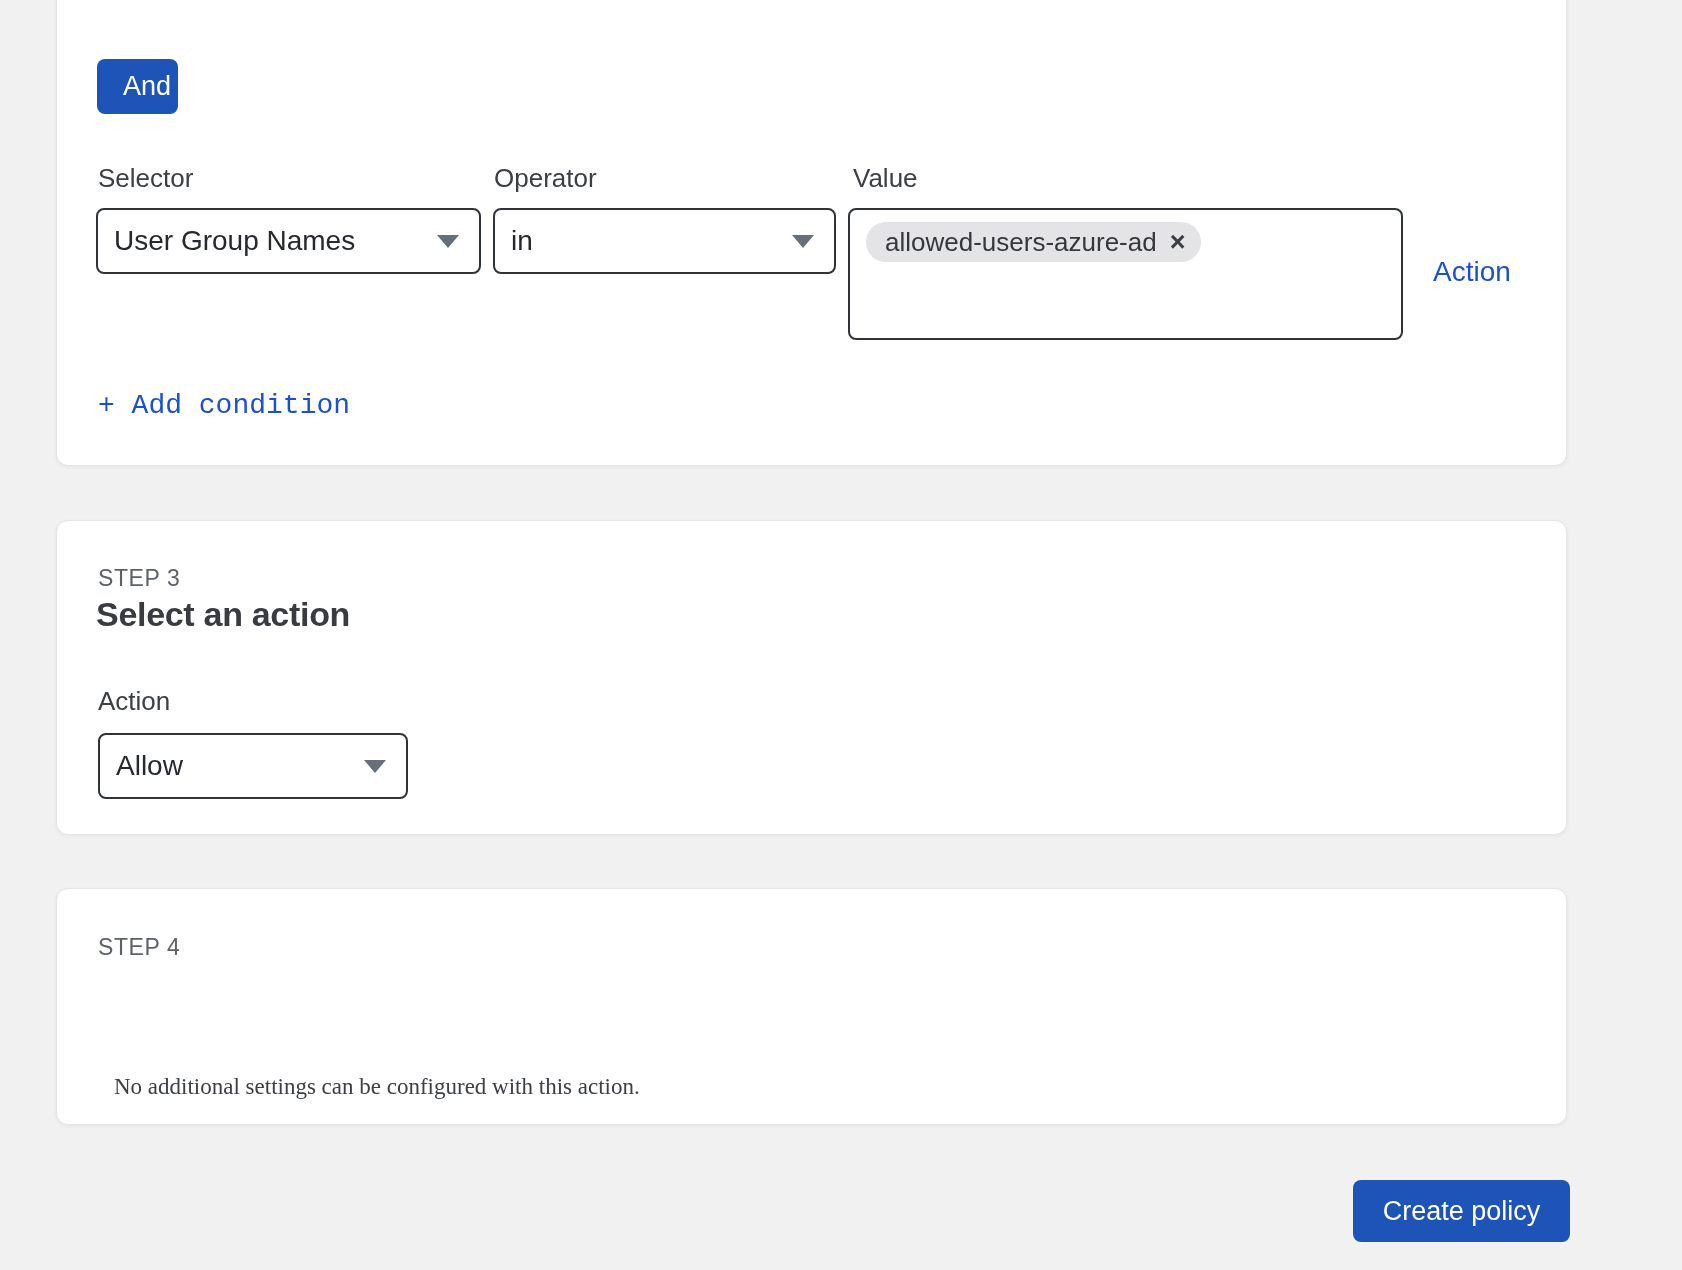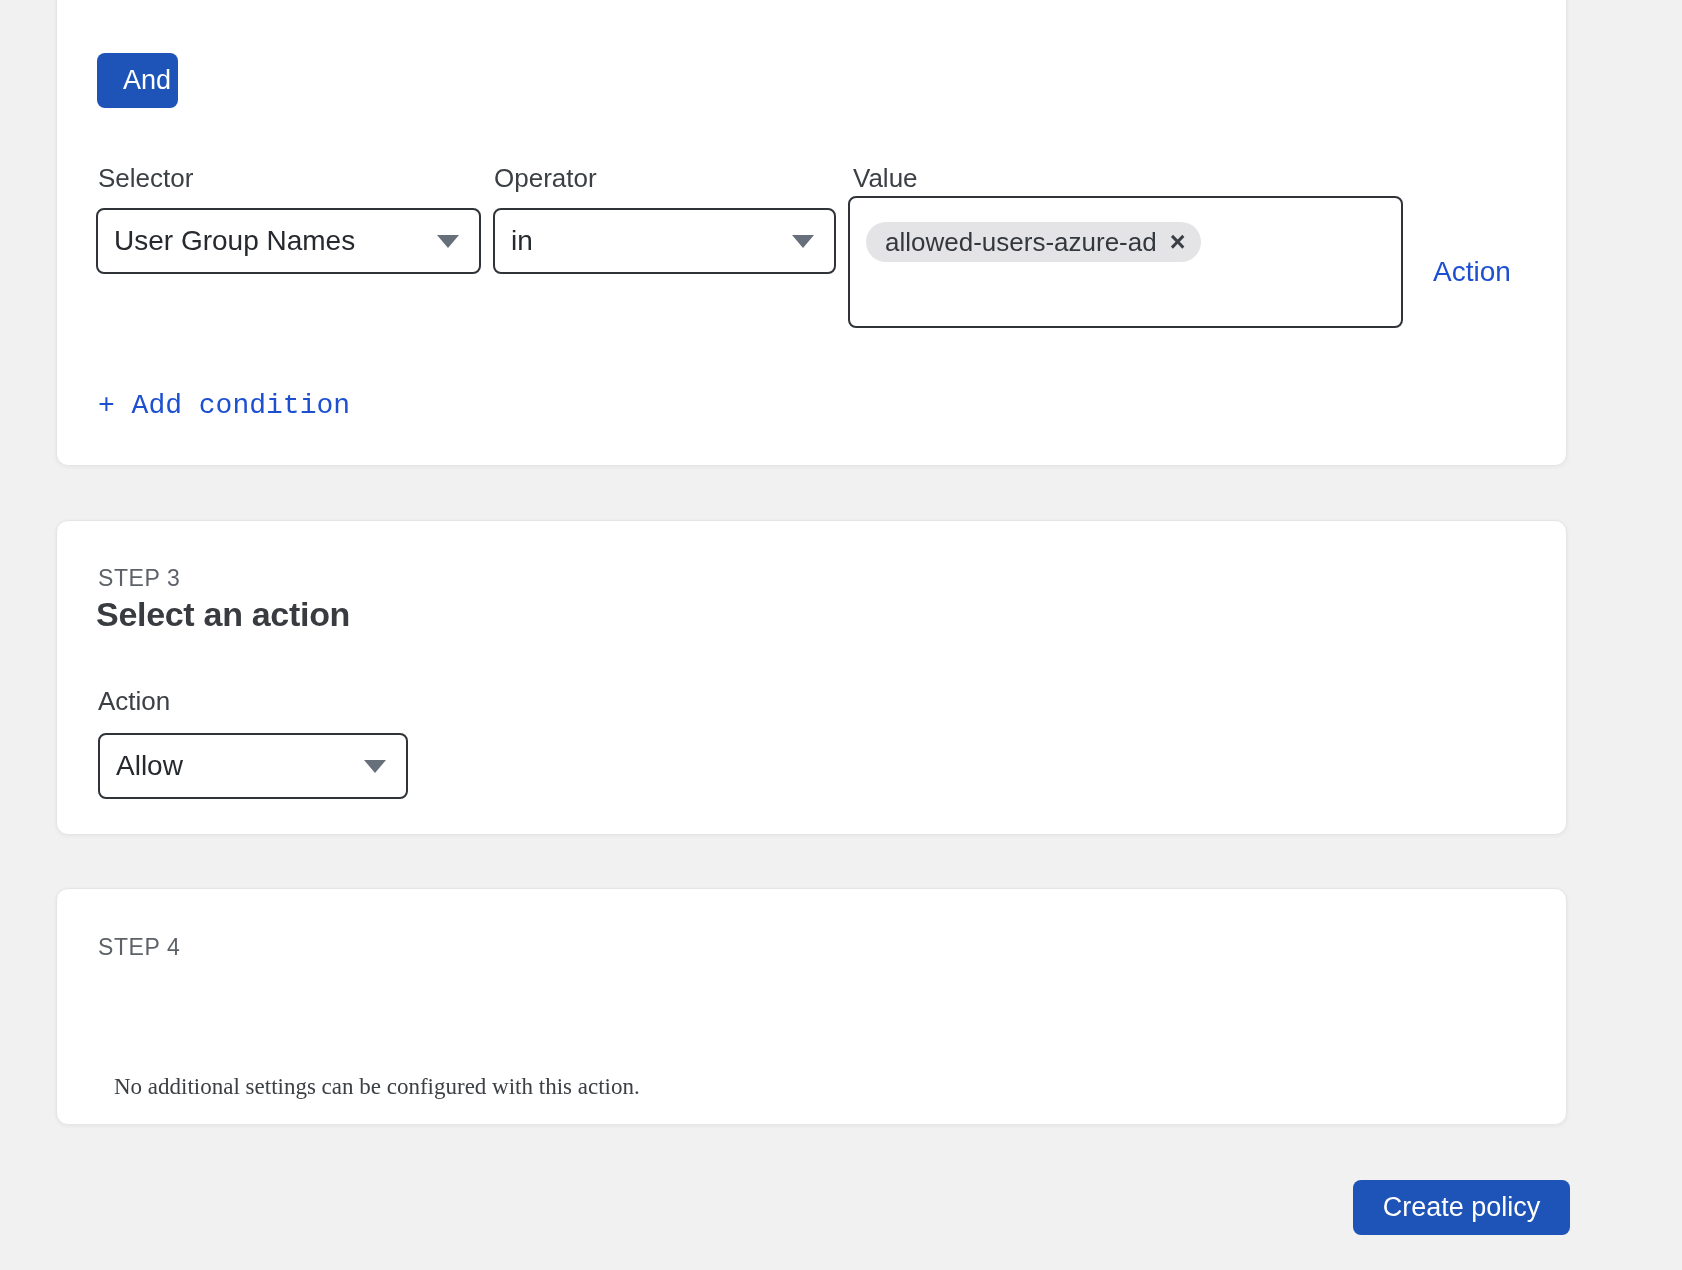--- a/index.html
+++ b/index.html
@@ -24,22 +24,22 @@
   .card-step4{top:888px;height:237px;}
 
   .btn-primary{
     position:absolute;
     background:#1e54b7;color:#ffffff;
     border:none;border-radius:8px;
     font-family:inherit;font-size:27px;
     display:flex;align-items:center;justify-content:center;
     cursor:pointer;padding:0;
   }
-  .and-btn{left:40px;top:86px;width:81px;height:55px;padding-left:19px;}
-  .create-btn{left:1353px;top:1180px;width:217px;height:55px;}
+  .and-btn{left:40px;top:92px;width:81px;height:55px;padding-left:19px;}
+  .create-btn{left:1353px;top:1180px;width:217px;height:62px;}
 
   .field-label{
     position:absolute;top:196px;height:30px;
     font-size:26px;line-height:30px;color:#3c4045;
   }
   .lbl-selector{left:41px;}
   .lbl-operator{left:437px;}
   .lbl-value{left:796px;}
 
   .select{
@@ -57,23 +57,23 @@
   }
   .caret{
     width:0;height:0;flex:0 0 auto;
     border-left:11px solid transparent;
     border-right:11px solid transparent;
     border-top:13px solid #666f7a;
     margin-left:12px;
   }
 
   .value-box{
-    position:absolute;left:791px;top:229px;width:555px;height:132px;
+    position:absolute;left:791px;top:241px;width:555px;height:132px;
     border:2px solid #303438;border-radius:8px;background:#fff;
-    box-sizing:border-box;padding:24px 16px;cursor:text;
+    box-sizing:border-box;padding:12px 16px;cursor:text;
   }
   .tag{
     display:inline-flex;align-items:center;
     height:40px;border-radius:999px;
     background:#e4e4e6;padding:0 16px 0 19px;
     max-width:100%;box-sizing:border-box;
   }
   .tag-text{font-size:26px;color:#34383d;line-height:40px;white-space:nowrap;}
   .tag-remove{
     background:none;border:none;padding:0;margin-left:13px;

